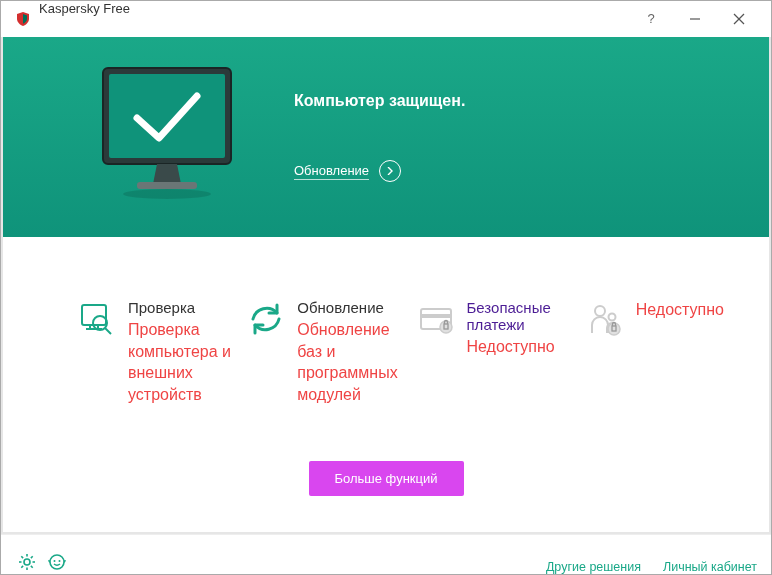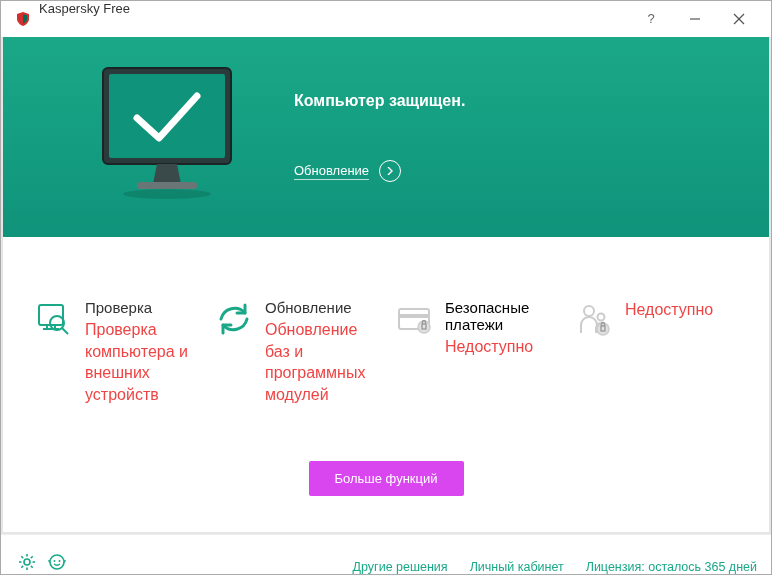--- a/index.html
+++ b/index.html
@@ -75,39 +75,40 @@
       border-top: none;
       margin: 0 0 0 0;
       flex: 1;
       display: flex;
       flex-direction: column;
     }
     .features {
       display: flex;
       padding: 62px 30px 16px 30px;
       gap: 14px;
+      margin-left: 43px;
     }
     .feature {
       flex: 1;
       display: flex;
       gap: 10px;
       cursor: default;
     }
     .feature.locked { }
     .feature-icon {
       width: 42px;
       height: 42px;
       flex-shrink: 0;
       display: flex;
       align-items: flex-start;
       justify-content: center;
     }
     .feature-title { font-size: 15px; color: #333; font-weight: 400; margin-bottom: 3px; }
     .feature-desc { font-size: 16px; color: #ef4444; line-height: 1.35; }
-    .feature.locked .feature-title { color: #000000; }
+    .feature.locked .feature-title { color: #4c1d95; }
     .more-row {
       display: flex;
       justify-content: center;
       padding: 40px 0 22px 0;
     }
     .more-btn {
       background: #d946ef;
       color: #fff;
       border: none;
       padding: 10px 26px;
@@ -289,14 +290,13 @@
       <circle cx="6.5" cy="8" r="1" fill="#1aa888"></circle>
         <circle cx="11.5" cy="8" r="1" fill="#1aa888"></circle>
       <path d="M6 11 Q9 13.5 12 11" fill="none" stroke="#1aa888" stroke-width="1.4"></path>
       <path d="M2 9 Q1 9 1 7" fill="none" stroke="#1aa888" stroke-width="1.6"></path>
       <path d="M16 9 Q17 9 17 7" fill="none" stroke="#1aa888" stroke-width="1.6"></path>
     </svg>
   </div>
   <div class="footer-spacer"></div>
   <div class="footer-link">Другие решения</div>
   <div class="footer-link">Личный кабинет</div>
-  <div class="footer-link">Лицензия: осталось 365 дней</div>
 </div>
 
 </body></html>

